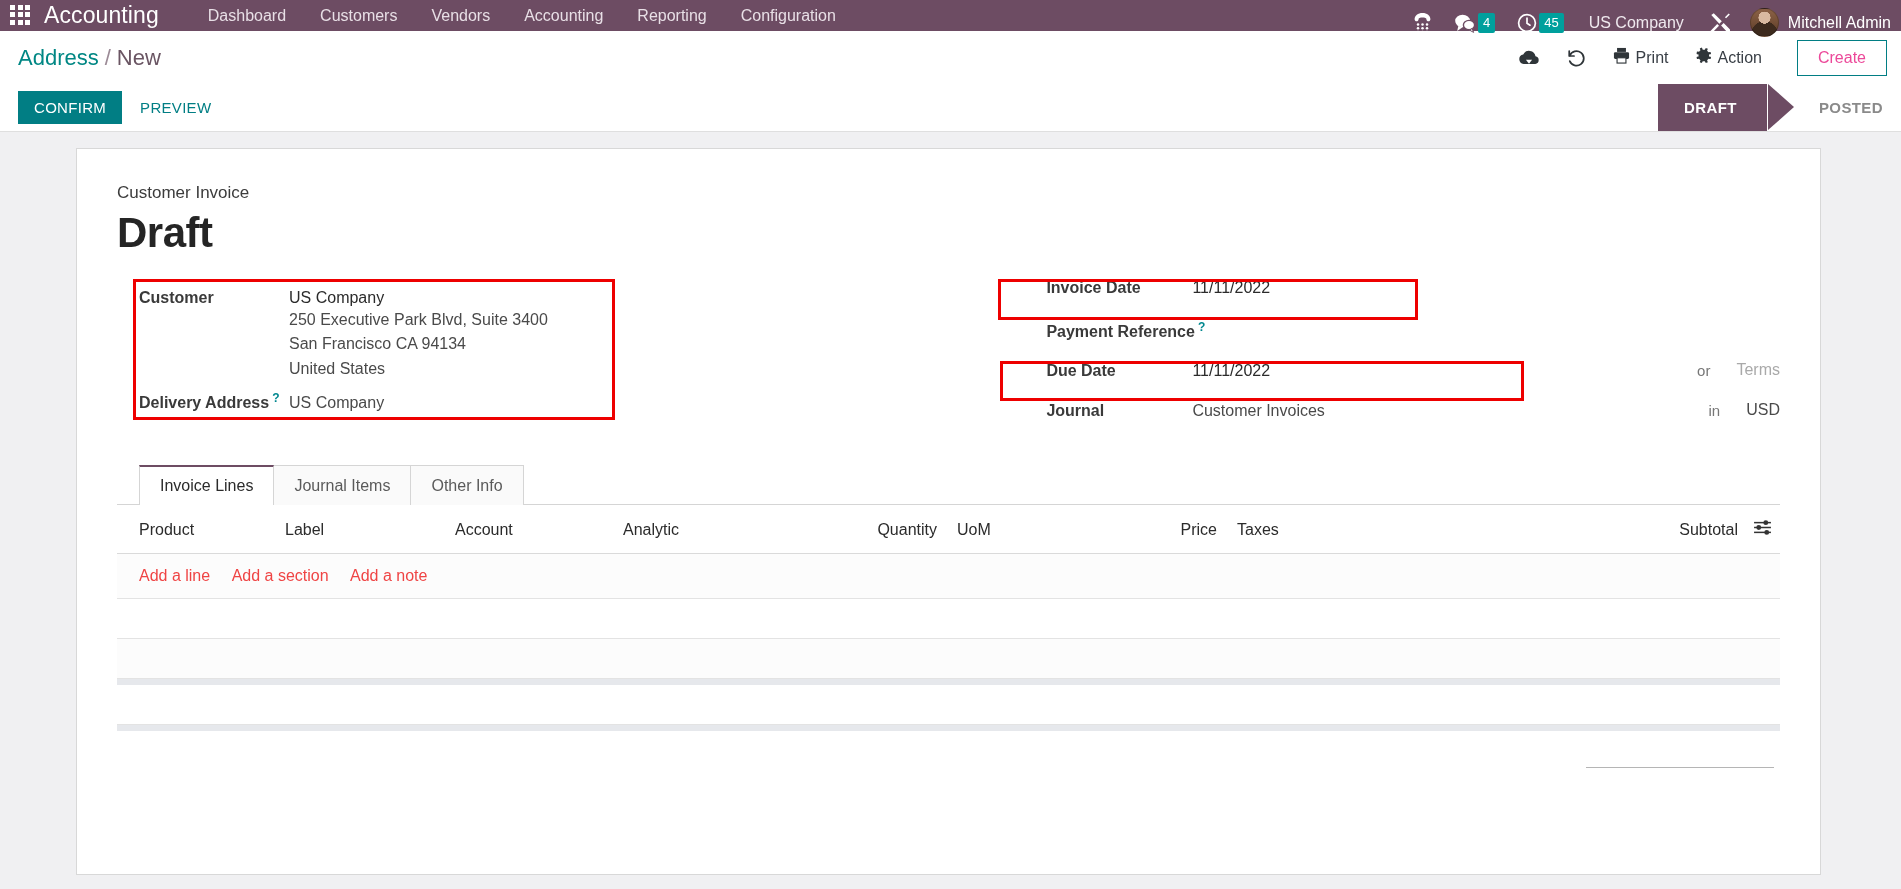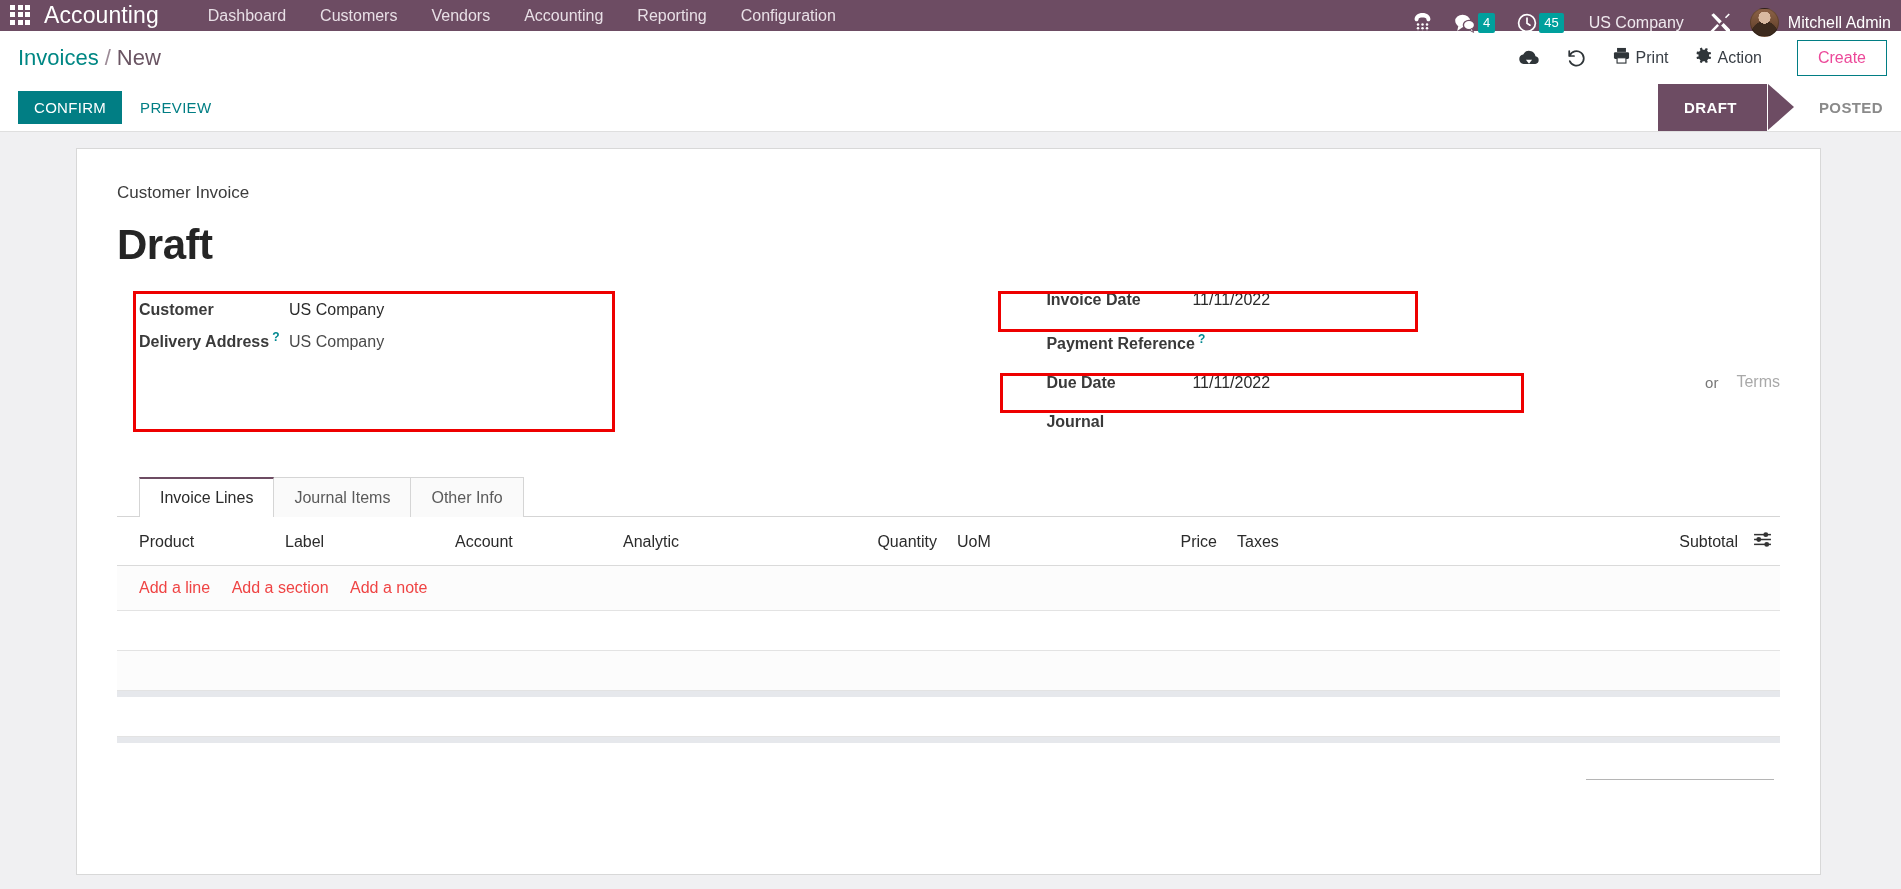--- a/index.html
+++ b/index.html
@@ -200,21 +200,21 @@
     padding: 16px 80px 0 76px;
     height: calc(889px - 45px - 101px);
     overflow: hidden;
   }
   .sheet {
     background: #fff;
     border: 1px solid #d8d8d8;
     padding: 34px 40px 0;
     height: 100%;
   }
-  .doc-subtitle { font-size: 17px; color: #3c3c3c; margin-bottom: 18px; }
+  .doc-subtitle { font-size: 17px; color: #3c3c3c; margin-bottom: 6px; }
   .doc-title { font-size: 42px; font-weight: bold; color: #252525; letter-spacing: -.5px; margin-bottom: 22px; }
 
   .form-grid { display: flex; gap: 0; }
   .col-left  { width: 53%; position: relative; }
   .col-right { width: 47%; position: relative; padding-left: 22px; }
 
   .f-row { display: flex; align-items: baseline; min-height: 29px; }
   .f-label {
     width: 172px;
     flex: none;
@@ -233,21 +233,21 @@
     color: #00878f;
     font-size: 12px;
     vertical-align: super;
     margin-left: 3px;
     cursor: pointer;
   }
   .addr-line { font-size: 16px; color: #4a4a4a; line-height: 1.52; }
 
   .value-col { display: flex; align-items: baseline; flex: 1; }
   .value-main { flex: 1; }
-  .tail { display: flex; align-items: center; gap: 10px; white-space: nowrap; }
+  .tail { display: flex; align-items: center; gap: 18px; white-space: nowrap; }
 
   
   .hl {
     position: absolute;
     border: 3px solid #ee0000;
     pointer-events: none;
     z-index: 5;
   }
   #hl-customer { left: 16px;  top: 0px;   width: 482px; height: 141px; }
   #hl-invdate  { left: 0px;   top: 0px;   width: 420px; height: 41px; }
@@ -385,21 +385,21 @@
     <div class="user-block">
       <div class="avatar"></div>
       <span class="user-name">Mitchell Admin</span>
     </div>
   </div>
 </div>
 
 <div class="control-panel">
   <div class="cp-row1">
     <div class="breadcrumb">
-      <span class="bc-link">Invoices</span>
+      <span class="bc-link">Address</span>
       <span class="bc-sep">/</span>
       <span class="bc-current">New</span>
     </div>
 
     <div class="cp-actions">
       <div class="cp-iconbtn">
         <svg width="22" height="18" viewBox="0 0 24 20" fill="#2f3539">
           <path d="M19.2 8.1a7.2 7.2 0 0 0-13.6-2A5.3 5.3 0 0 0 6 16.6h13a4.3 4.3 0 0 0 .2-8.5z"></path>
           <path d="M12 16.5 L8.6 12 h6.8 Z" fill="#fff"></path>
         </svg>
@@ -453,20 +453,28 @@
     <div class="form-grid">
 
       <div class="col-left">
         <div class="hl" id="hl-customer"></div>
 
         <div class="f-row" style="padding-top:10px;">
           <div class="f-label">Customer</div>
           <div class="f-value dark">US Company</div>
         </div>
 
+        <div class="f-row">
+          <div class="f-label"></div>
+          <div>
+            <div class="addr-line">250 Executive Park Blvd, Suite 3400</div>
+            <div class="addr-line">San Francisco CA 94134</div>
+            <div class="addr-line">United States</div>
+          </div>
+        </div>
 
         <div class="f-row" style="padding-top:10px;">
           <div class="f-label">
             <span>Delivery Address</span><span class="help-q">?</span>
           </div>
           <div class="f-value">US Company</div>
         </div>
       </div>
 
       <div class="col-right">
@@ -491,20 +499,27 @@
             <div class="value-main f-value dark">11/11/2022</div>
             <div class="tail">
               <span class="inline-lbl">or</span>
               <span class="f-value muted">Terms</span>
             </div>
           </div>
         </div>
 
         <div class="f-row" style="min-height:42px;">
           <div class="f-label">Journal</div>
+          <div class="value-col">
+            <div class="value-main f-value">Customer Invoices</div>
+            <div class="tail">
+              <span class="inline-lbl">in</span>
+              <span class="f-value">USD</span>
+            </div>
+          </div>
         </div>
       </div>
     </div>
 
     <div class="notebook">
       <div class="tabs">
         <div class="tab active">Invoice Lines</div>
         <div class="tab">Journal Items</div>
         <div class="tab">Other Info</div>
       </div>

